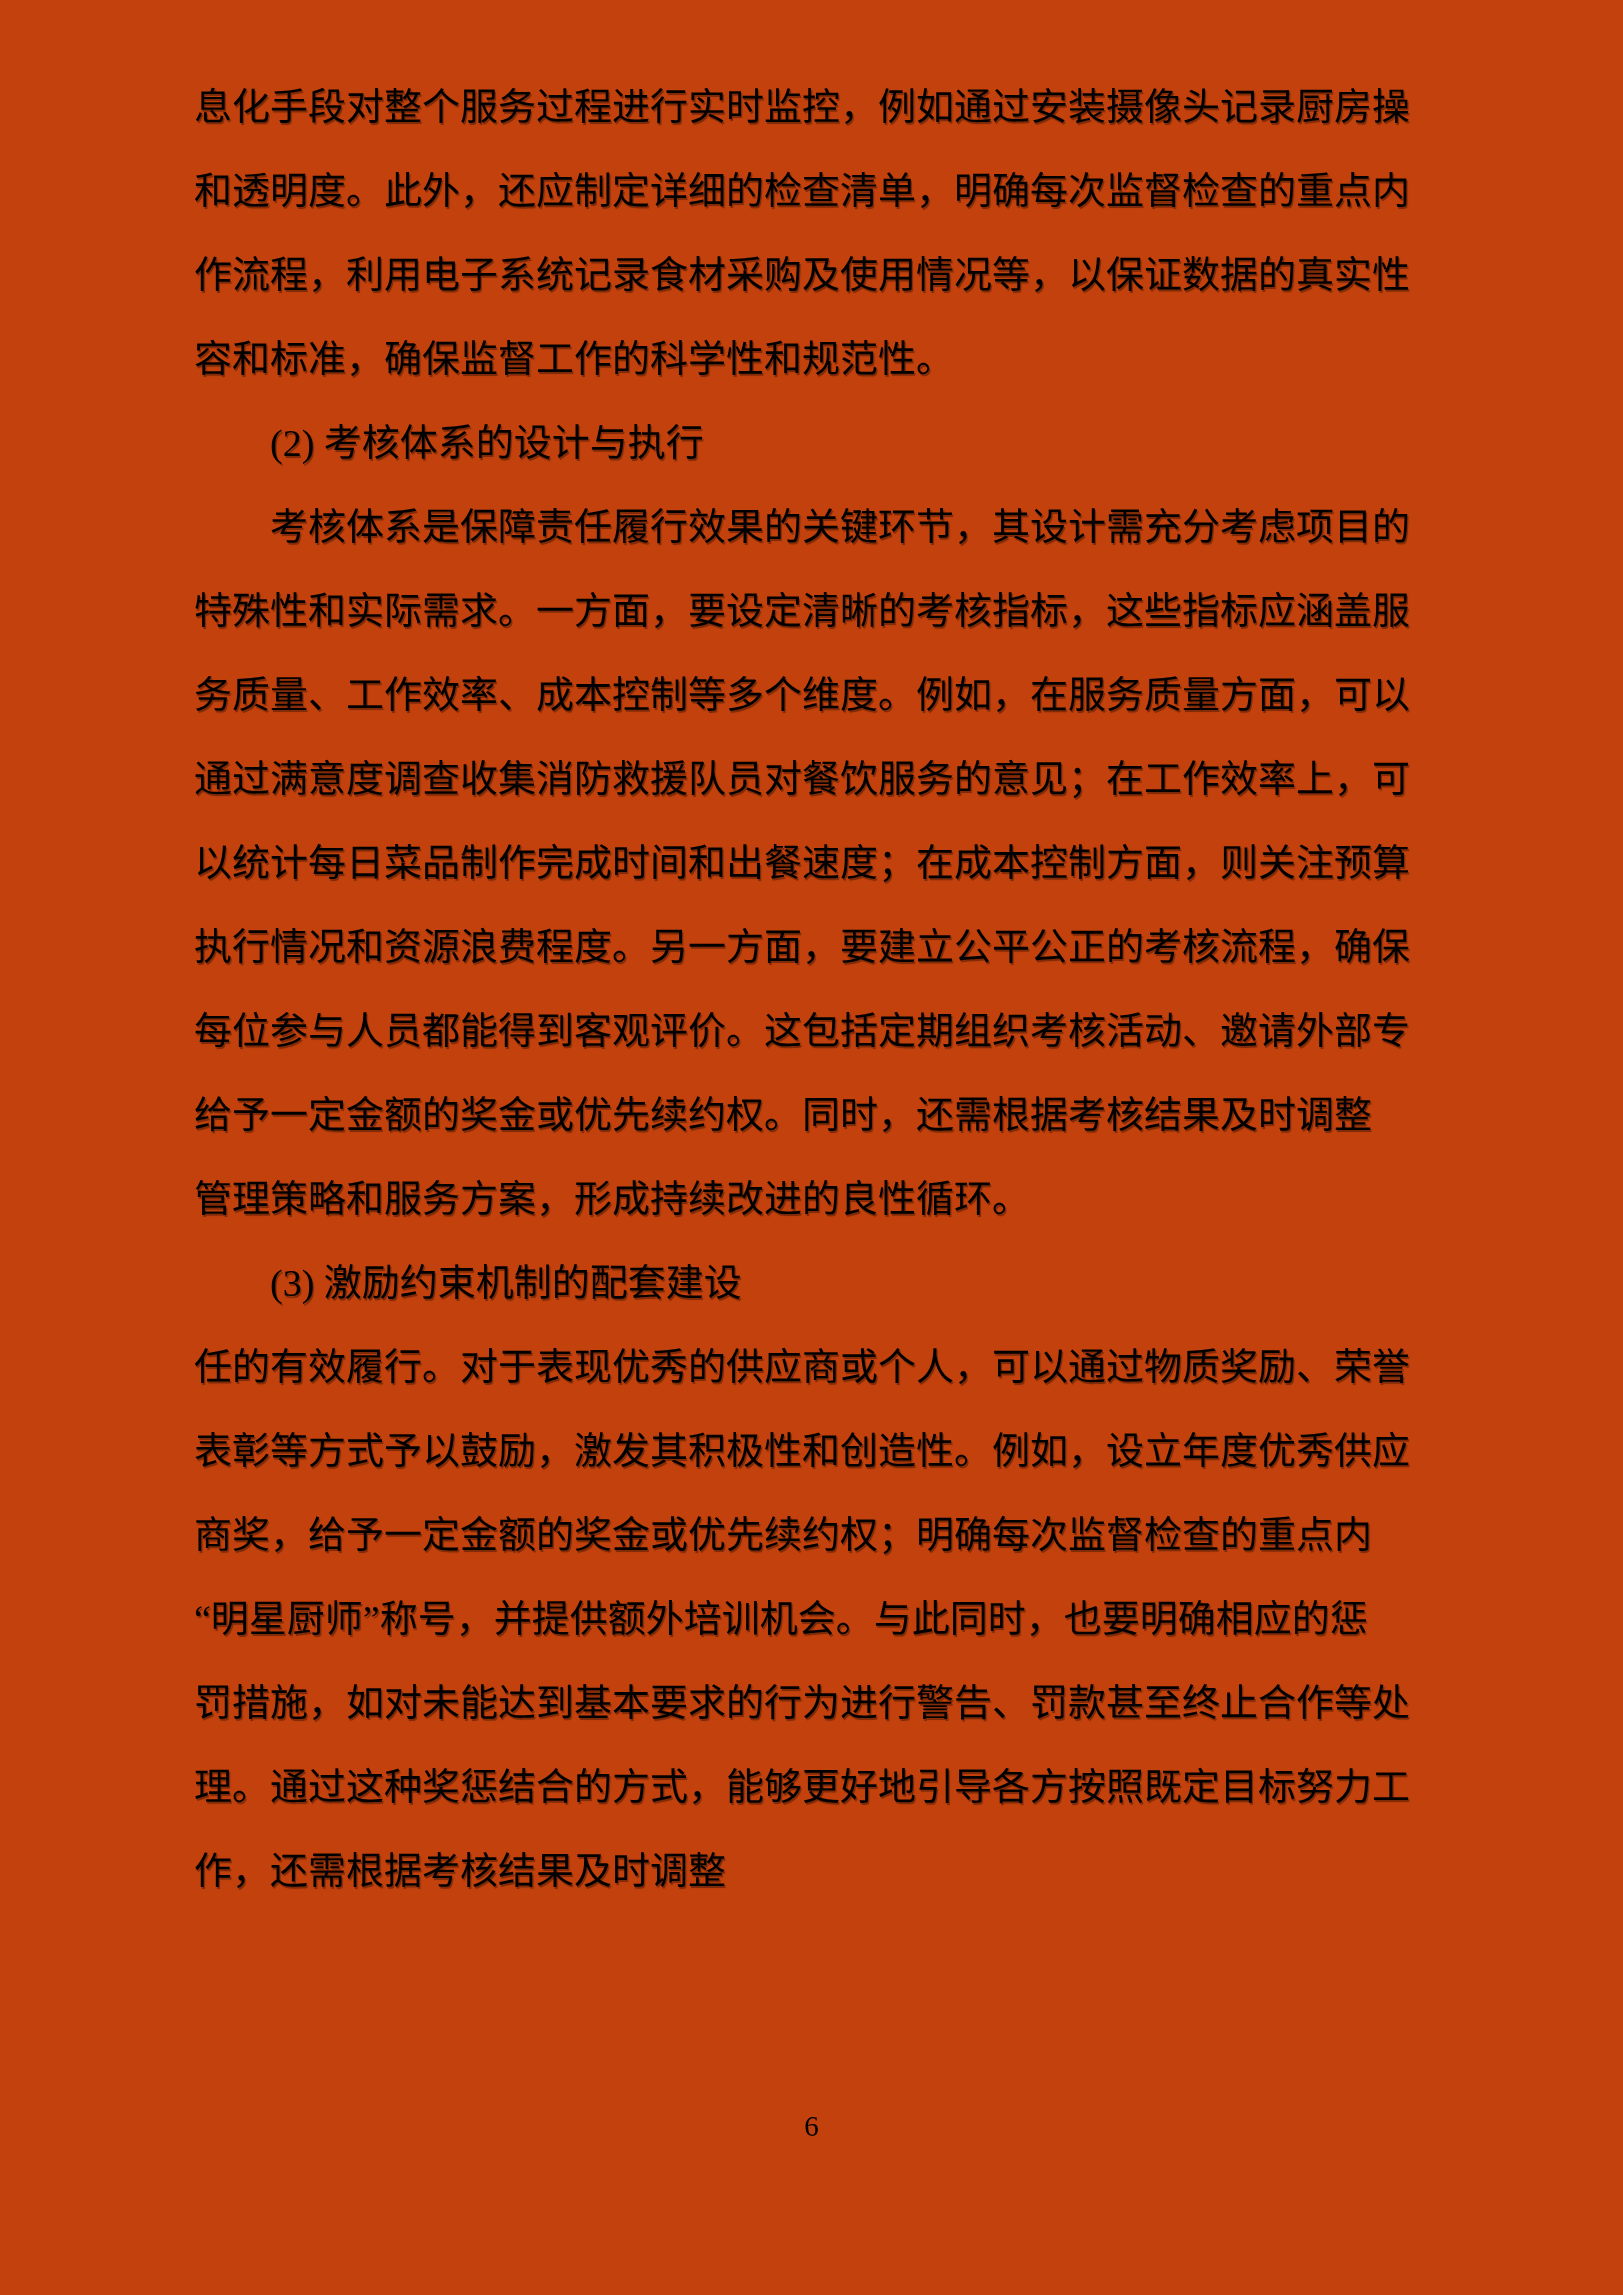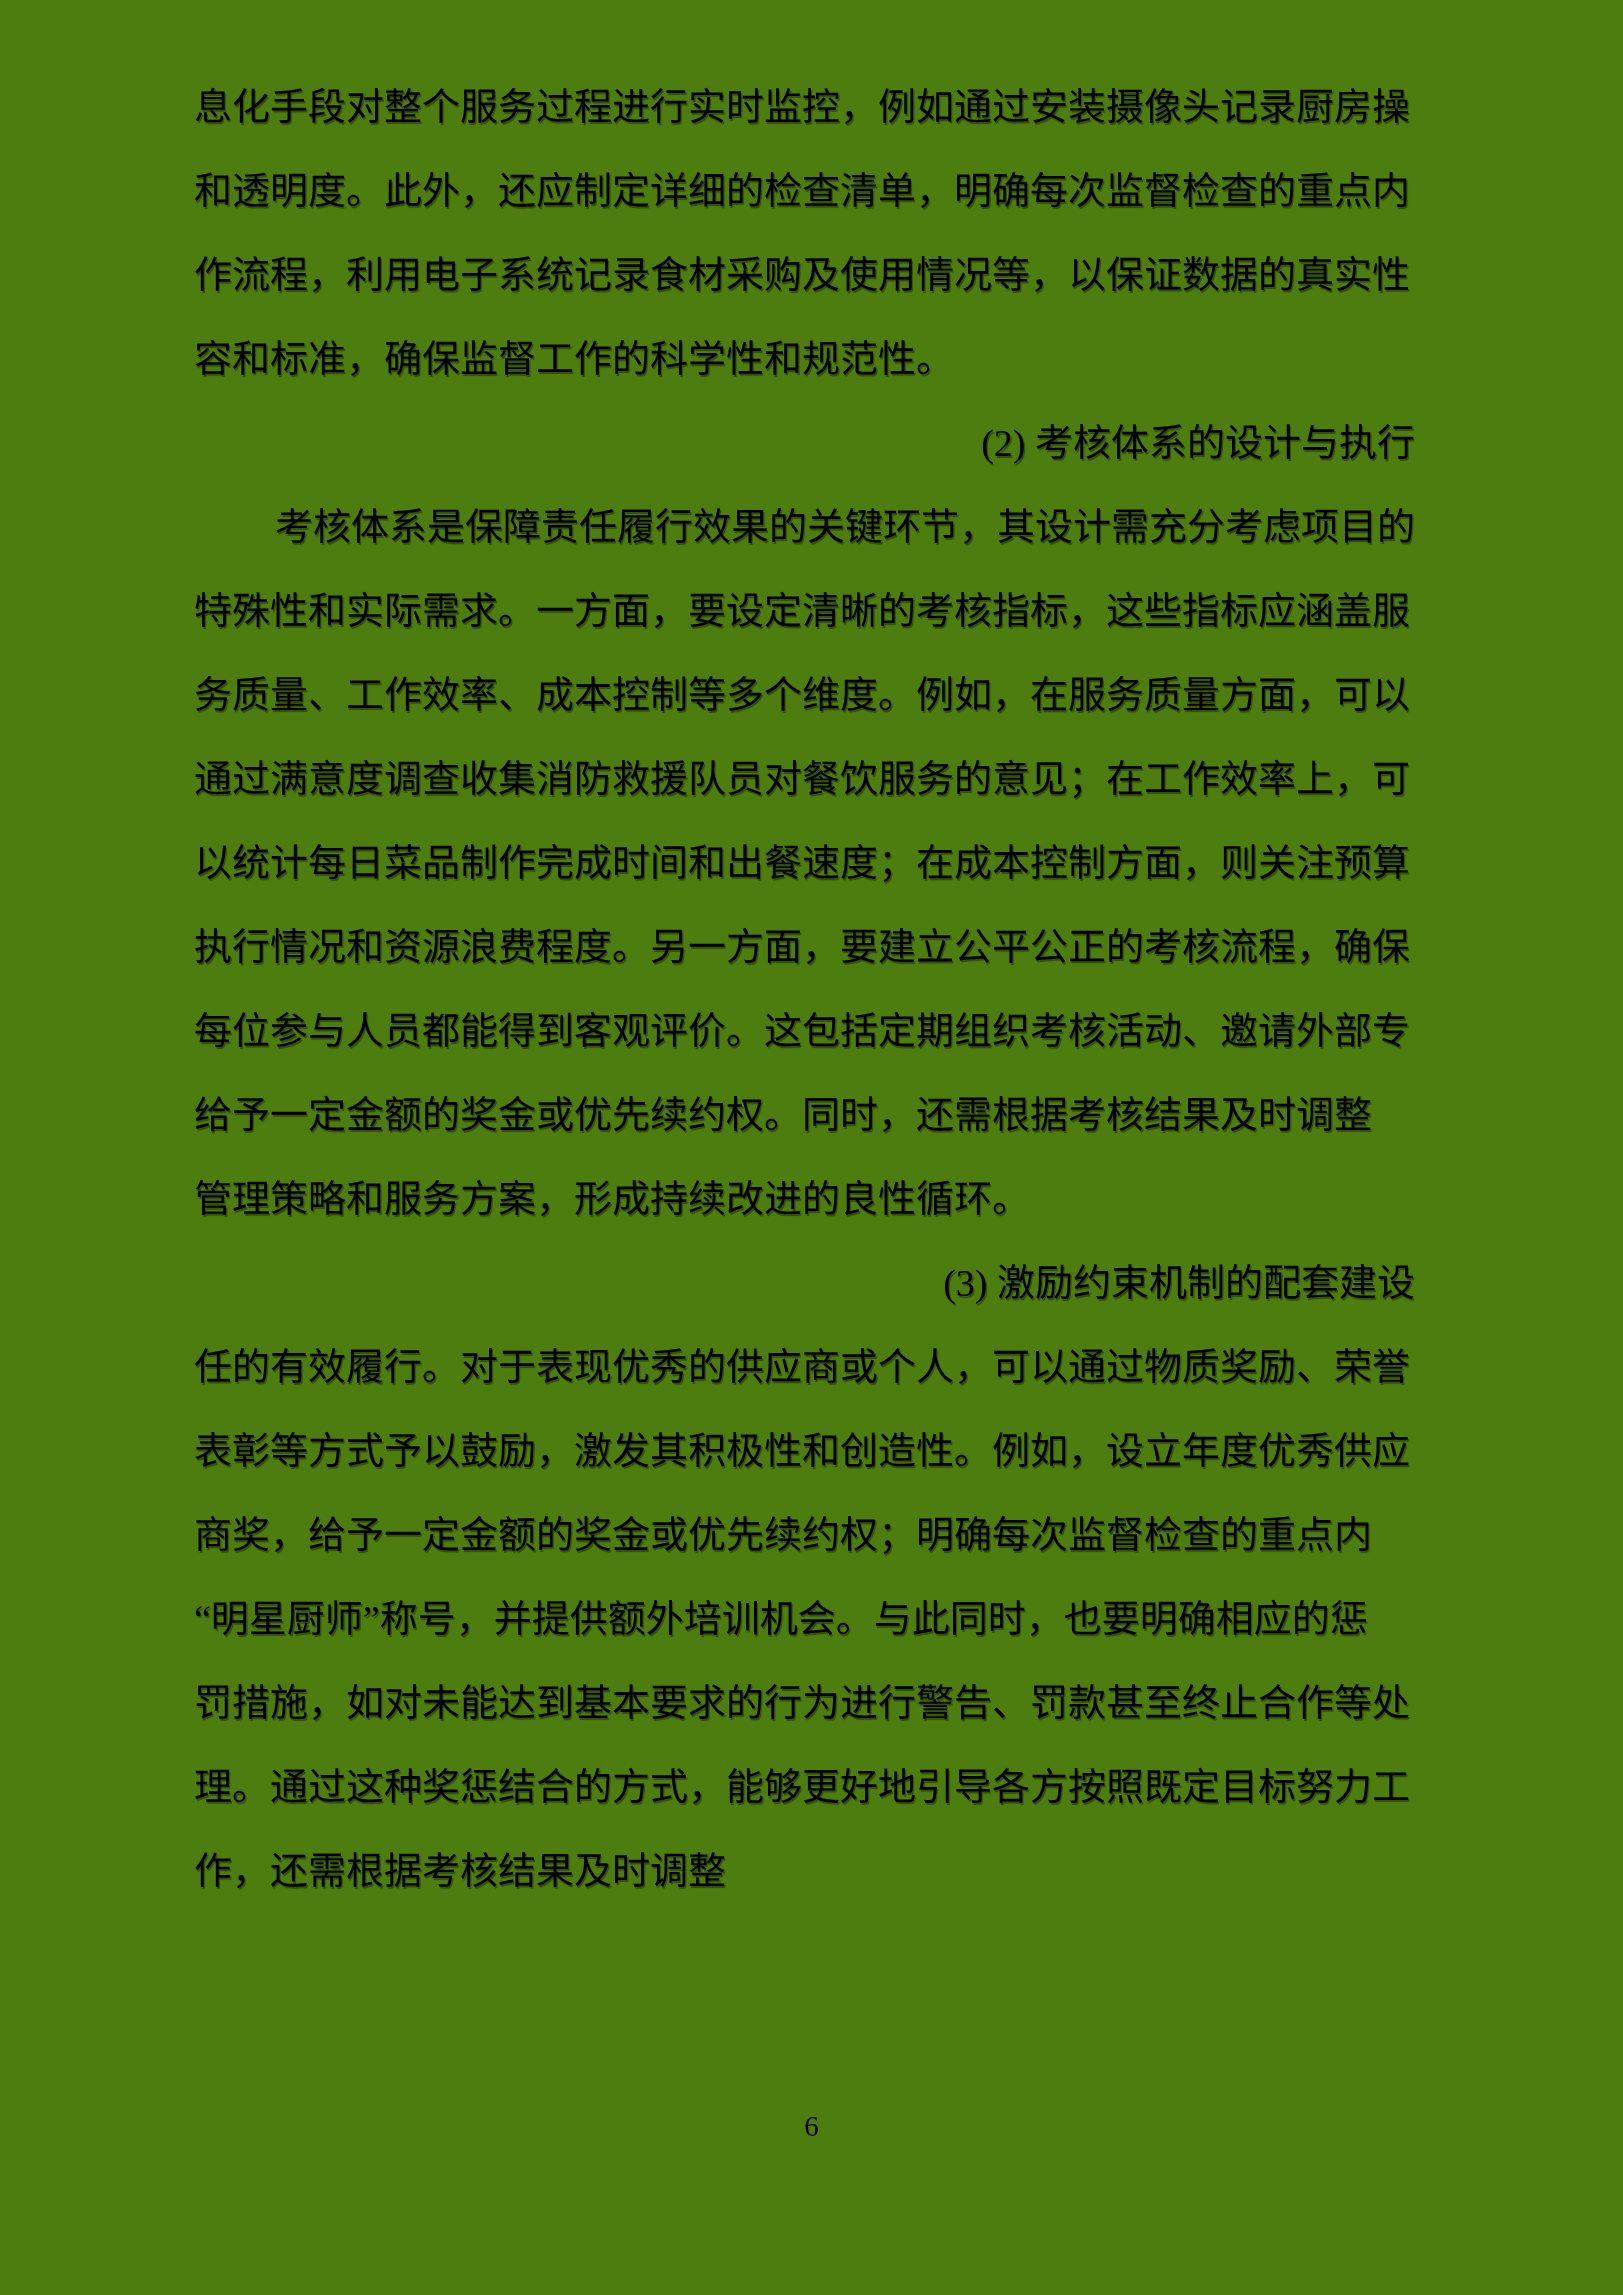--- a/index.html
+++ b/index.html
@@ -4,42 +4,41 @@
 <style>
   html, body {
     margin: 0;
     padding: 0;
     background: #ffffff;
   }
   .page {
     position: relative;
     width: 1623px;
     height: 2295px;
-    background: #4d7c0f;
+    background: #c2410c;
     color: #000000;
     overflow: hidden;
   }
   .content {
     position: absolute;
     left: 194px;
     top: 65px;
     width: 1221px;
   }
   .ln {
     font-family: "Liberation Serif", "DejaVu Serif", serif;
     font-size: 38px;
     line-height: 84px;
     color: #000000;
     white-space: nowrap;
     text-shadow: 1.3px 2px 0.7px rgba(0,0,0,0.35);
   }
   
   .ind {
     text-indent: 76px;
-    text-align: right;
   }
   .footer {
     position: absolute;
     left: 0;
     top: 2108px;
     width: 1623px;
     text-align: center;
   }
   .footer .num {
     font-family: "Liberation Serif", "DejaVu Serif", serif;

